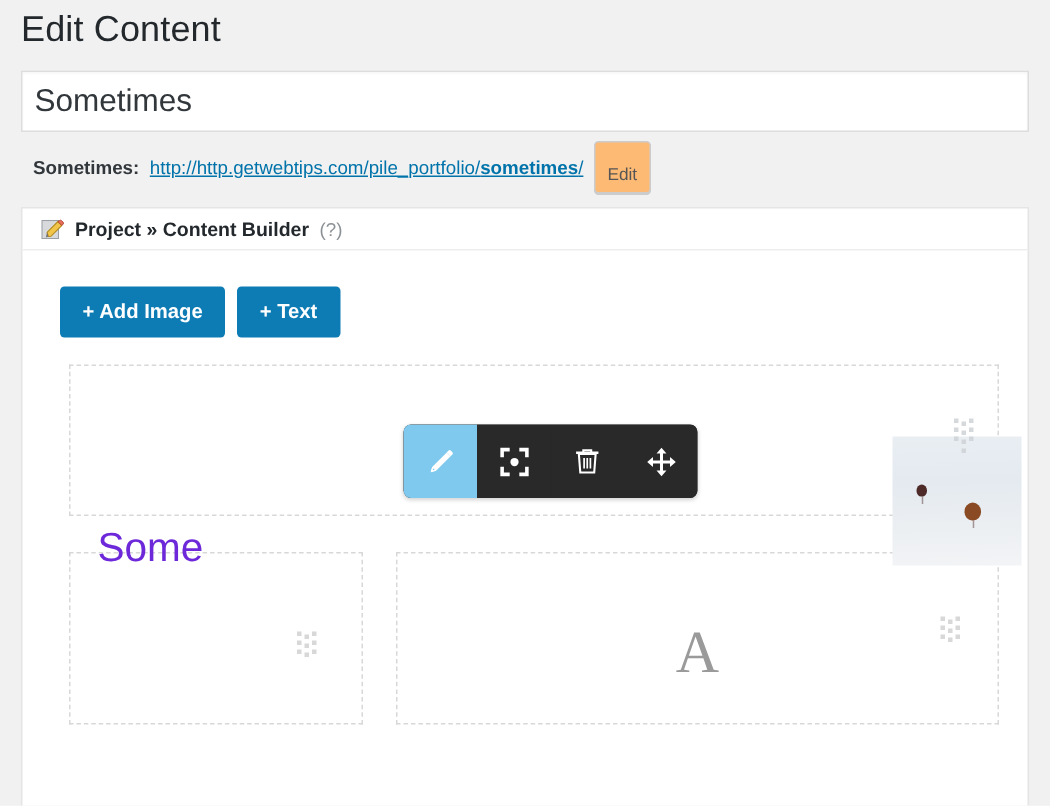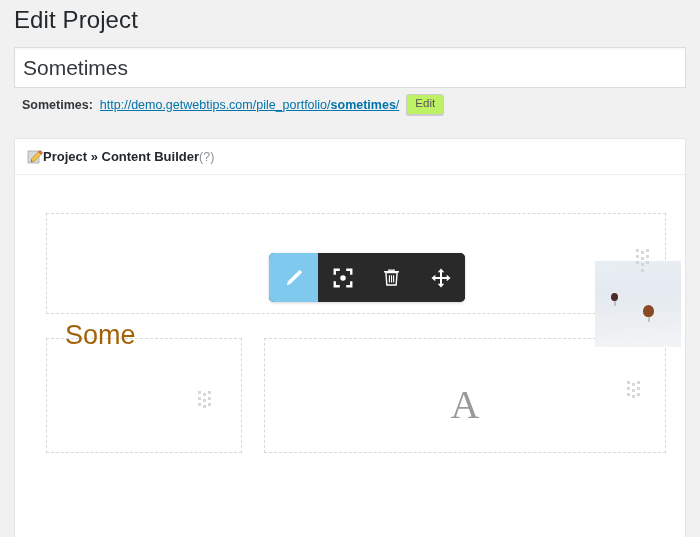--- a/index.html
+++ b/index.html
@@ -84,45 +84,45 @@
   .permalink-link {
     color: #0073aa;
     text-decoration: underline;
     cursor: pointer;
   }
   .permalink-link .slug { font-weight: 700; }
   .permalink-edit-btn {
     font-size: 11.5px;
     line-height: 14px;
     color: #555;
-    background: #bef264;
+    background: #fdba74;
     border: 1px solid #ccc;
     border-radius: 3px;
-    padding: 1px 8px 4px 8px;
+    padding: 15px 8px 4px 8px;
     box-shadow: 0 1px 0 #ccc;
     cursor: pointer;
   }
 
   
   .metabox {
     position: absolute;
     left: 14px; top: 138px;
     width: 672px;
     height: 410px;
     background: #ffffff;
     border: 1px solid #e5e5e5;
     box-shadow: 0 1px 1px rgba(0,0,0,.04);
   }
   .metabox-head {
-    height: 36px;
+    height: 28px;
     border-bottom: 1px solid #eee;
     display: flex;
     align-items: center;
     padding: 0 12px;
-    gap: 0;
+    gap: 7px;
   }
   .mb-icon {
     width: 16px; height: 16px;
     position: relative;
     flex: 0 0 auto;
     display: block;
   }
   .mb-title {
     font-size: 13px;
     font-weight: 700;
@@ -267,21 +267,21 @@
   .handle-left  { right: 30px; bottom: 40px; }
   .handle-right { right: 25px; top: 42px; }
   .handle-image { right: 24px; top: 36px; z-index: 5; }
 
   
   .text-elem-some {
     position: absolute;
     left: 18px;
     top: -20px;
     font-size: 27px;
-    color: #a16207;
+    color: #6d28d9;
     font-family: "Liberation Sans", sans-serif;
     font-weight: 400;
     line-height: 32px;
     white-space: nowrap;
     z-index: 3;
   }
   .text-elem-a {
     position: absolute;
     left: 0; right: 0;
     top: 46px;
@@ -291,50 +291,54 @@
     line-height: 40px;
     color: #9a9a9a;
   }
 </style>
 </head>
 <body>
 
 <div id="page">
 
   <div class="page-head">
-    <span class="page-title">Edit Project</span>
+    <span class="page-title">Edit Content</span>
   </div>
 
   <div class="title-input-wrap">
     <input class="title-input" type="text" value="Sometimes" style="">
   </div>
 
   <div class="permalink-row">
     <span class="permalink-label">Sometimes:</span>
-    <a class="permalink-link" href="#"><span>http://demo.getwebtips.com/pile_portfolio/</span><span class="slug">sometimes</span><span>/</span></a>
+    <a class="permalink-link" href="#"><span>http://http.getwebtips.com/pile_portfolio/</span><span class="slug">sometimes</span><span>/</span></a>
     <span class="permalink-edit-btn">Edit</span>
   </div>
 
   <div class="metabox">
 
     <div class="metabox-head">
       <span class="mb-icon">
         <svg width="16" height="16" viewBox="0 0 16 16">
           <rect x="1" y="2" width="11" height="12" fill="#d7d9dc" stroke="#9aa0a6" stroke-width="0.7"></rect>
           <path d="M5.2 12.6 L4.4 9.9 L11.6 2.7 L14.2 5.3 L7 12.5 Z" fill="#f1c44a" stroke="#b08a1c" stroke-width="0.7"></path>
           <path d="M11.6 2.7 L14.2 5.3 L15.2 4.3 Q15.6 3.6 14.9 2.9 L14.1 2.1 Q13.4 1.5 12.7 2.0 Z" fill="#e86f5c" stroke="#b0402f" stroke-width="0.6"></path>
           <path d="M4.4 9.9 L5.2 12.6 L3.6 13.4 Z" fill="#6f6f6f"></path>
         </svg>
       </span>
       <span class="mb-title">Project » Content Builder</span>
       <span class="mb-help">(?)</span>
     </div>
 
     <div class="metabox-body">
 
+      <div class="builder-buttons">
+        <button class="btn-primary">+ Add Image</button>
+        <button class="btn-primary">+ Text</button>
+      </div>
 
       <div class="canvas">
 
         <div class="row-1">
           <div class="slot slot-image"></div>
 
           <div class="elem-toolbar">
             <div class="tb-btn active">
               <span>
                 <svg width="22" height="22" viewBox="0 0 24 24">

